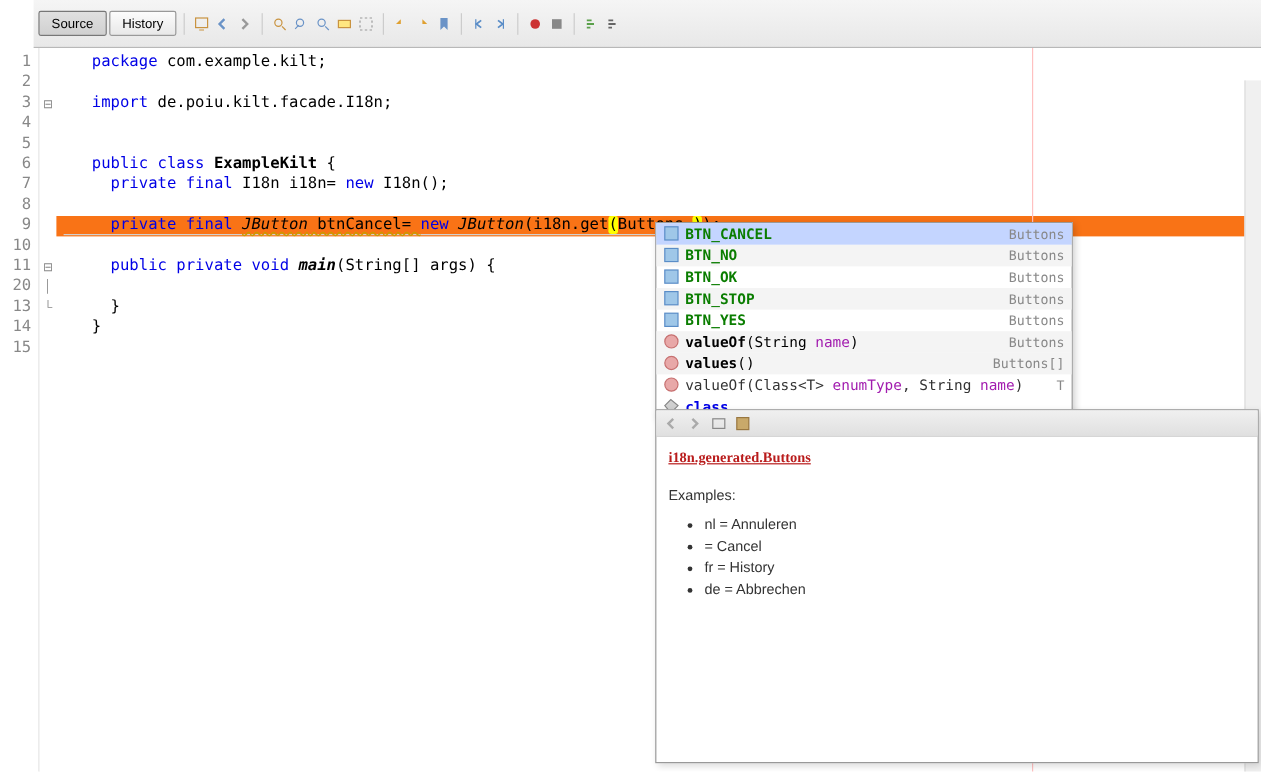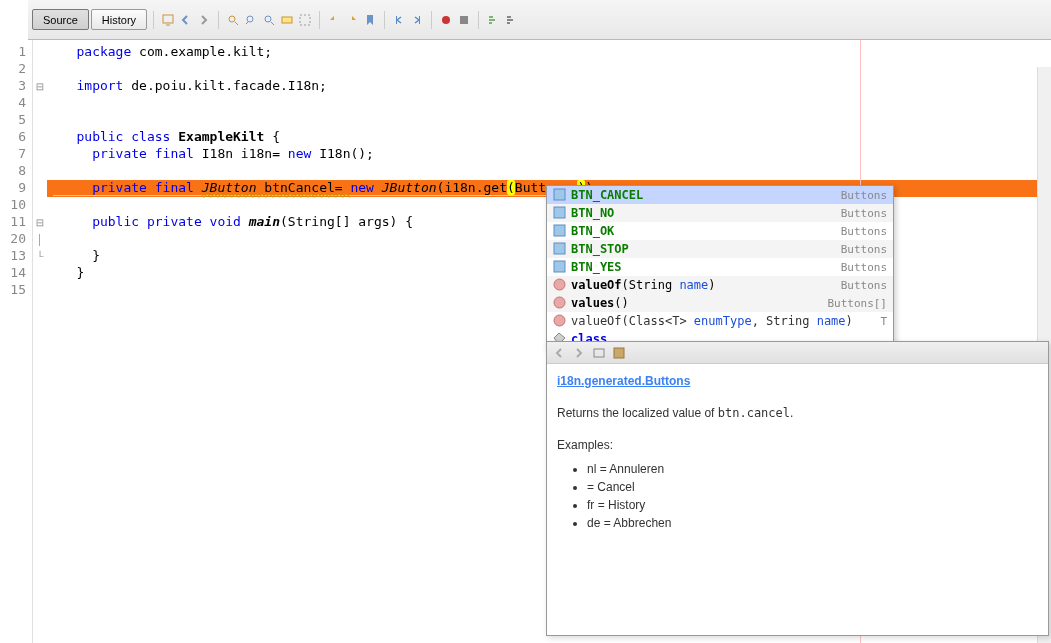--- a/index.html
+++ b/index.html
@@ -26,25 +26,25 @@
 .margin-line { position: absolute; right: 190px; top: 0; bottom: 0; width: 1px; background: #ffc0c0; }
 .popup { position: absolute; left: 546px; top: 185px; width: 348px; border: 1px solid #999; background: #fff; box-shadow: 2px 2px 6px rgba(0,0,0,0.2); font-family: 'DejaVu Sans Mono', monospace; font-size: 12px; }
 .popup-row { height: 18px; display: flex; align-items: center; padding: 0 6px; cursor: pointer; }
 .popup-row.selected { background: #c4d5ff; }
 .popup-row.alt { background: #f4f4f4; }
 .popup-icon { width: 14px; height: 14px; margin-right: 4px; flex-shrink: 0; }
 .popup-label { flex: 1; white-space: nowrap; overflow: hidden; }
 .popup-type { color: #888; font-size: 11px; margin-left: 6px; }
 .green { color: #0a7d00; font-weight: bold; }
 .plain { color: #333; }
-.param { color: #1d4ed8; }
+.param { color: #a21caf; }
 .doc-panel { position: absolute; left: 546px; top: 341px; width: 503px; height: 295px; border: 1px solid #999; background: #fff; box-shadow: 2px 2px 6px rgba(0,0,0,0.15); }
 .doc-toolbar { height: 22px; background: linear-gradient(#f0f0f0, #e0e0e0); border-bottom: 1px solid #ccc; display: flex; align-items: center; padding: 0 4px; gap: 4px; }
 .doc-body { padding: 8px 10px; font-family: sans-serif; font-size: 12px; color: #333; line-height: 1.5; }
-.doc-body .link { color: #3b82f6; text-decoration: underline; font-family: Liberation Sans, sans-serif; font-weight: bold; }
+.doc-body .link { color: #b91c1c; text-decoration: underline; font-family: Liberation Serif, serif; font-weight: bold; }
 .doc-body .mono { font-family: 'DejaVu Sans Mono', monospace; }
 .doc-body ul { margin-left: 30px; margin-top: 6px; }
 .doc-body li { list-style: disc; }
 .scrollbar-r { position: absolute; right: 0; top: 27px; bottom: 0; width: 14px; background: #f0f0f0; border-left: 1px solid #ddd; }
 </style>
 </head>
 <body>
 
 <div class="toolbar">
   <button class="tab-btn active">Source</button>
@@ -285,21 +285,20 @@
         </svg>
       </span>
     <span class="tb-icon">
         <svg width="14" height="14">
           <rect x="2" y="2" width="10" height="10" fill="#c9a96a" stroke="#997740"></rect>
         </svg>
       </span>
   </div>
   <div class="doc-body">
     <div><a class="link">i18n.generated.Buttons</a></div>
-    <div style="margin-top:14px;"><span>Returns the localized value of </span><span class="mono">btn.cancel</span><span>.</span></div>
     <div style="margin-top:14px;">Examples:</div>
     <ul>
       <li>nl = Annuleren</li>
       <li>= Cancel</li>
       <li>fr = History</li>
       <li>de = Abbrechen</li>
     </ul>
   </div>
 </div>
 

